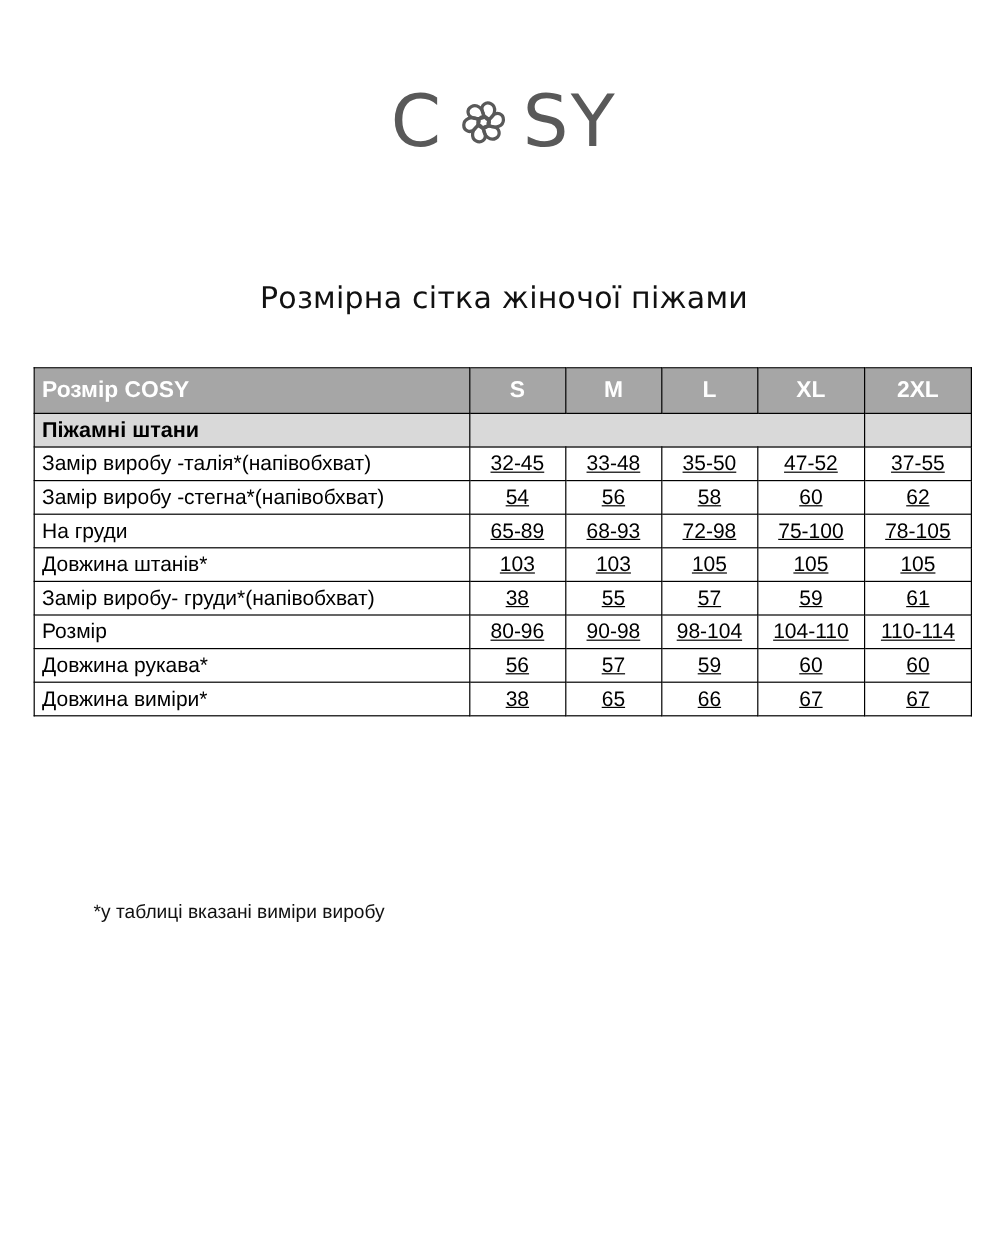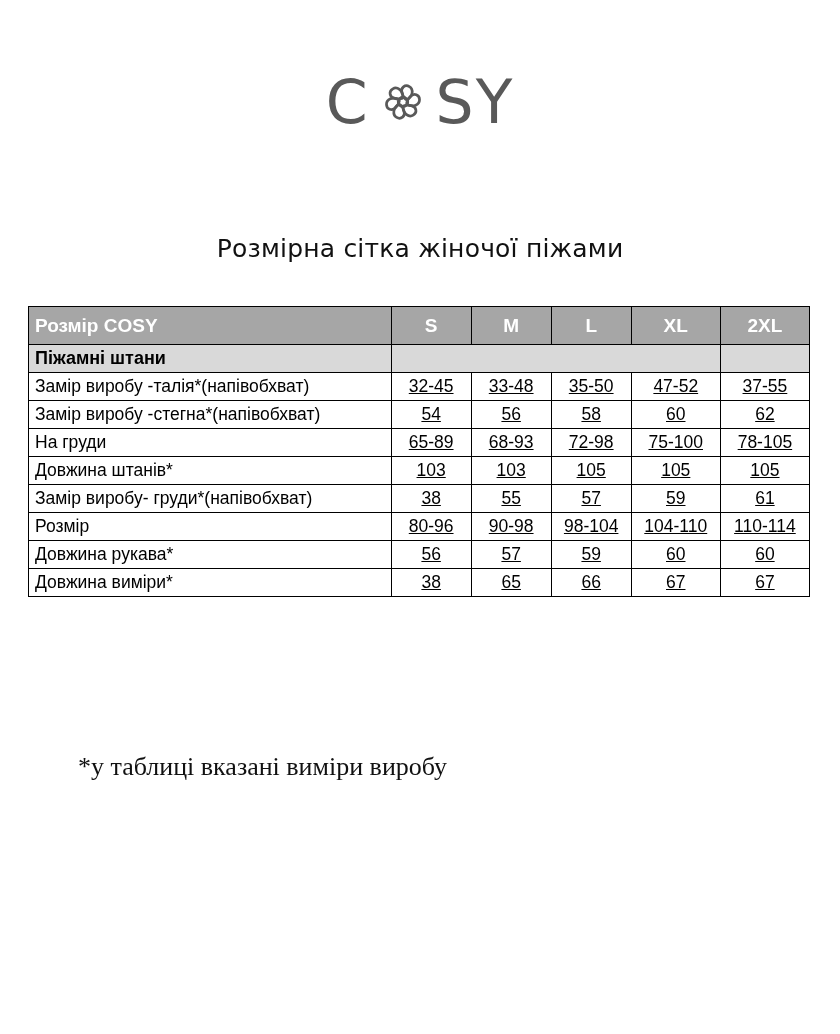--- a/index.html
+++ b/index.html
@@ -130,22 +130,22 @@
     text-align: center;
     font-size: 17.5px;
     text-decoration: underline;
   }
 
   
   .footnote {
     position: absolute;
     top: 752px;
     left: 78px;
-    font-family: Liberation Serif, serif;
-    font-size: 26px;
+    font-family: Liberation Sans, sans-serif;
+    font-size: 16px;
     color: #111111;
   }
 </style>
 </head>
 <body>
 
 <div class="logo-wrap">
   <span class="logo-letter">C</span>
   <span class="logo-mark">
     <svg viewBox="0 0 100 100" width="60" height="60" aria-hidden="true">

